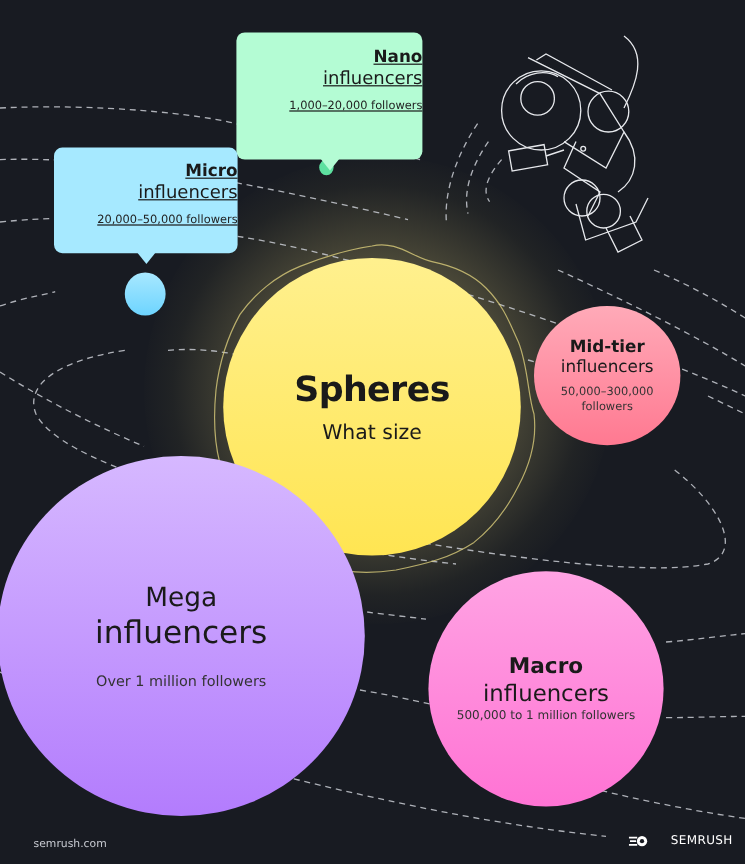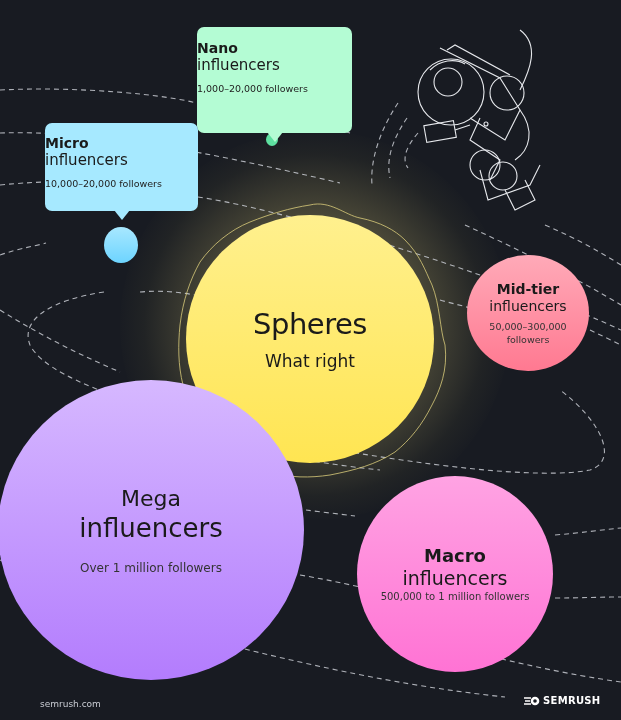--- a/index.html
+++ b/index.html
@@ -13,55 +13,55 @@
   .glow {
     position: absolute; left: 120px; top: 130px; width: 390px; height: 390px; border-radius: 50%;
     background: radial-gradient(circle, rgba(180,170,110,0.75) 0%, rgba(130,122,80,0.55) 35%, rgba(60,60,45,0.25) 62%, rgba(24,27,34,0) 72%);
   }
   svg.orbits { position: absolute; left: 0; top: 0; }
   .sphere { position: absolute; border-radius: 50%; display: flex; flex-direction: column; align-items: center; justify-content: center; text-align: center; color: #1a1a1a; }
   .sun {
     left: 186px; top: 215px; width: 248px; height: 248px;
     background: linear-gradient(180deg, #fff08e 0%, #ffe552 100%);
   }
-  .sun .t1 { font-weight: normal; font-size: 29px; line-height: 34px; letter-spacing: -0.5px; }
+  .sun .t1 { font-weight: bold; font-size: 29px; line-height: 34px; letter-spacing: -0.5px; }
   .sun .t2 { font-size: 17px; line-height: 21px; margin-top: 10px; }
   .mega {
     left: -2px; top: 380px; width: 306px; height: 300px;
     background: linear-gradient(180deg, #d6b8ff 0%, #b37cfd 100%);
   }
   .mega .n1 { font-size: 22px; line-height: 28px; }
   .mega .n2 { font-size: 26px; line-height: 30px; }
   .mega .n3 { font-size: 12px; margin-top: 18px; color: #333; }
   .macro {
     left: 357px; top: 476px; width: 196px; height: 196px;
     background: linear-gradient(180deg, #ffa3e3 0%, #ff73d4 100%);
   }
   .macro .n1 { font-weight: bold; font-size: 18px; line-height: 20px; }
   .macro .n2 { font-size: 19px; line-height: 24px; }
   .macro .n3 { font-size: 10px; margin-top: 1px; color: #333; }
   .mid {
-    left: 467px; top: 255px; width: 122px; height: 116px;
+    left: 445px; top: 255px; width: 122px; height: 116px;
     background: linear-gradient(180deg, #ffaab8 0%, #ff7991 100%);
   }
   .mid .n1 { font-weight: bold; font-size: 14px; line-height: 16px; }
   .mid .n2 { font-size: 14px; line-height: 18px; }
   .mid .n3 { font-size: 9.5px; margin-top: 5px; line-height: 13px; color: #333; }
   .microdot { left: 104px; top: 227px; width: 34px; height: 36px; background: linear-gradient(180deg,#a8e8ff,#6dd4ff); }
   .nanodot { left: 266px; top: 133px; width: 12px; height: 13px; background: #5ee0a0; }
-  .bubble { position: absolute; border-radius: 7px; text-align: left; color: #1a1a1a; }
+  .bubble { position: absolute; border-radius: 7px; text-align: right; color: #1a1a1a; text-decoration: underline; }
   .bubble::after { content: ""; position: absolute; left: 50%; bottom: -9px; margin-left: -8px; border-left: 8px solid transparent; border-right: 8px solid transparent; border-top: 10px solid; border-top-color: inherit; }
   .nano { left: 197px; top: 27px; width: 155px; height: 106px; background: #b4fcd4; border-top-color: #b4fcd4; }
   .micro { left: 45px; top: 123px; width: 153px; height: 88px; background: #a6e9ff; border-top-color: #a6e9ff; }
   .bubble .b1 { font-weight: bold; font-size: 14px; }
   .bubble .b2 { font-size: 15px; }
   .bubble .b3 { font-size: 9.5px; margin-top: 9px; color: #222; }
   .nano .b1 { margin-top: 13px; } .micro .b1 { margin-top: 12px; }
-  .footer-site { position: absolute; left: 40px; top: 699px; font-size: 9px; color: #c9ccd3; }
-  .logo { position: absolute; left: 524px; top: 695px; display: flex; align-items: center; gap: 3px; color: #fff; font-weight: bold; font-size: 10px; letter-spacing: 0.3px; }
+  .footer-site { position: absolute; left: 28px; top: 699px; font-size: 9px; color: #c9ccd3; }
+  .logo { position: absolute; left: 524px; top: 695px; display: flex; align-items: center; gap: 19px; color: #fff; font-weight: normal; font-size: 10px; letter-spacing: 0.3px; }
 </style>
 </head>
 <body>
 
 <div class="stage">
   <div class="glow"></div>
 
   <svg class="orbits" width="621" height="720">
     <g fill="none" stroke="#c9ccd3" stroke-width="1.1" stroke-dasharray="5 4" opacity="0.85">
       <path d="M0,90 C80,86 170,95 200,104"></path>
@@ -106,21 +106,21 @@
       <circle cx="485" cy="165" r="15"></circle>
       <circle cx="503" cy="176" r="14"></circle>
       <path d="M480,170 L488,200 L530,185 L540,165"></path>
       <path d="M505,190 L515,210 L535,200 L525,180"></path>
       <circle cx="486" cy="124" r="2"></circle>
     </g>
   </svg>
 
   <div class="sphere sun">
     <div class="t1">Spheres</div>
-    <div class="t2">What right</div>
+    <div class="t2">What size</div>
   </div>
 
   <div class="sphere mid">
     <div class="n1">Mid-tier</div>
     <div class="n2">influencers</div>
     <div class="n3">
       <div>50,000–300,000</div>
       <div>followers</div>
     </div>
   </div>
@@ -142,21 +142,21 @@
 
   <div class="bubble nano">
     <div class="b1">Nano</div>
     <div class="b2">influencers</div>
     <div class="b3">1,000–20,000 followers</div>
   </div>
 
   <div class="bubble micro">
     <div class="b1">Micro</div>
     <div class="b2">influencers</div>
-    <div class="b3">10,000–20,000 followers</div>
+    <div class="b3">20,000–50,000 followers</div>
   </div>
 
   <div class="footer-site">semrush.com</div>
   <div class="logo">
     <svg width="16" height="10" viewBox="0 0 16 10">
       <path d="M0,2 L7,2 M1,5 L6,5 M0,8 L7,8" stroke="#fff" stroke-width="1.5"></path>
       <circle cx="11" cy="5" r="4.3" fill="#fff"></circle>
       <circle cx="11" cy="5" r="1.8" fill="#181b22"></circle>
     </svg>
     <span>SEMRUSH</span>

